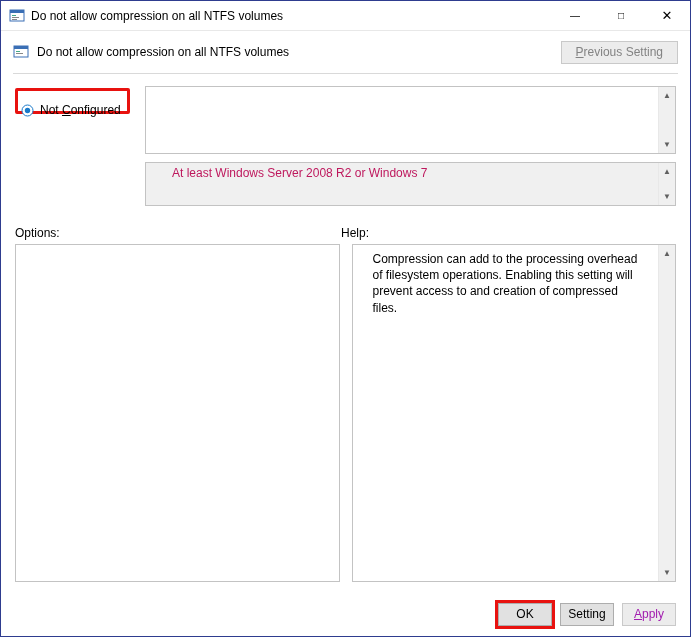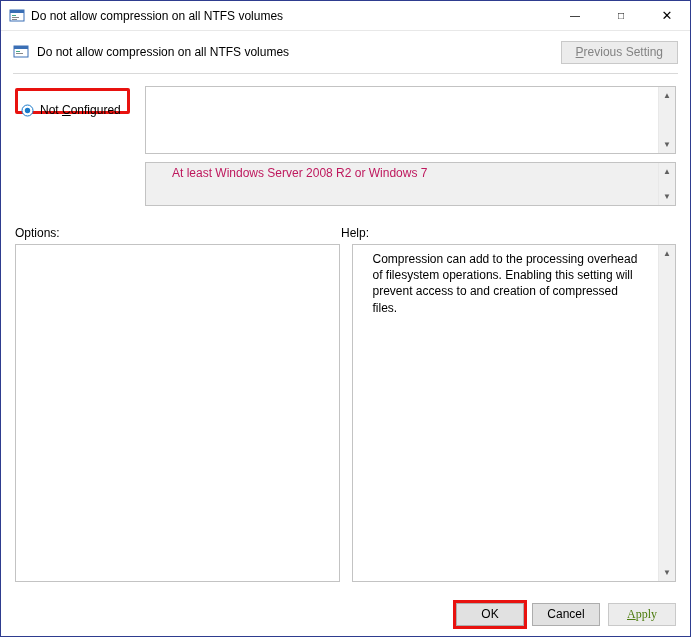--- a/index.html
+++ b/index.html
@@ -114,27 +114,27 @@
     .panel-content {
       flex: 1; padding: 6px 20px;
       font-size: 12px; line-height: 1.35;
     }
     .footer {
       height: 44px;
       display: flex; align-items: center; justify-content: flex-end;
       gap: 8px; padding: 0 14px;
     }
     .dlg-btn {
-      width: 68px; height: 23px;
+      width: 54px; height: 23px;
       background: #e1e1e1;
       border: 1px solid #adadad;
       font-family: inherit; font-size: 12px;
     }
     .dlg-btn.hl { outline: 3px solid #e8120f; outline-offset: 0; }
-    .dlg-btn.disabled { color: #4d7c0f; border-color: #c9c9c9; background: #ececec; font-family: Liberation Serif, serif; }
+    .dlg-btn.disabled { color: #a21caf; border-color: #c9c9c9; background: #ececec; }
     .dlg-btn .u { text-decoration: underline; }
   </style>
 </head>
 <body>
 
 <div class="titlebar">
   <span class="titlebar-icon">
     <svg viewBox="0 0 16 16">
         <rect x="1" y="2" width="14" height="11" fill="#fff" stroke="#3a6fb5"></rect>
         <rect x="1" y="2" width="14" height="3" fill="#3a6fb5"></rect>
@@ -217,15 +217,15 @@
       <div class="scroll-stub">
         <div class="scroll-arrow">▲</div>
         <div class="scroll-arrow">▼</div>
       </div>
     </div>
   </div>
 </div>
 
 <div class="footer">
   <button class="dlg-btn hl">OK</button>
-  <button class="dlg-btn">Cancel</button>
+  <button class="dlg-btn">Setting</button>
   <button class="dlg-btn disabled"><span class="u">A</span><span>pply</span></button>
 </div>
 
 </body></html>

